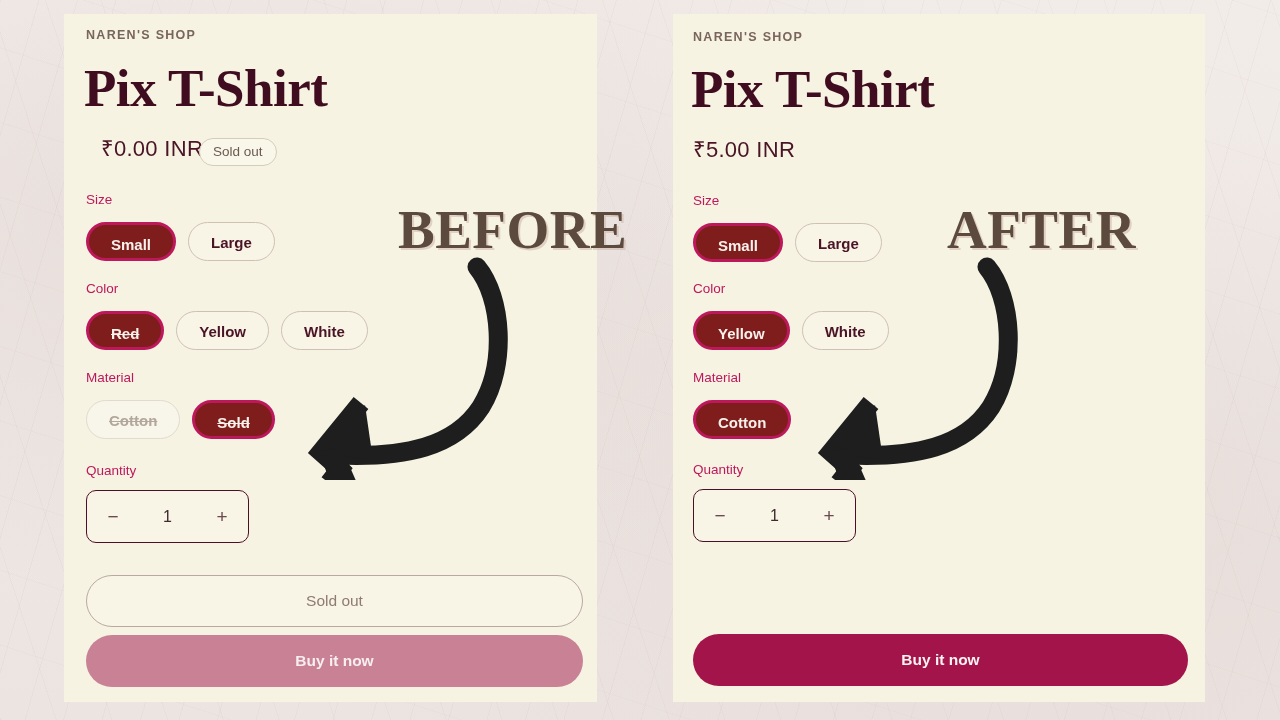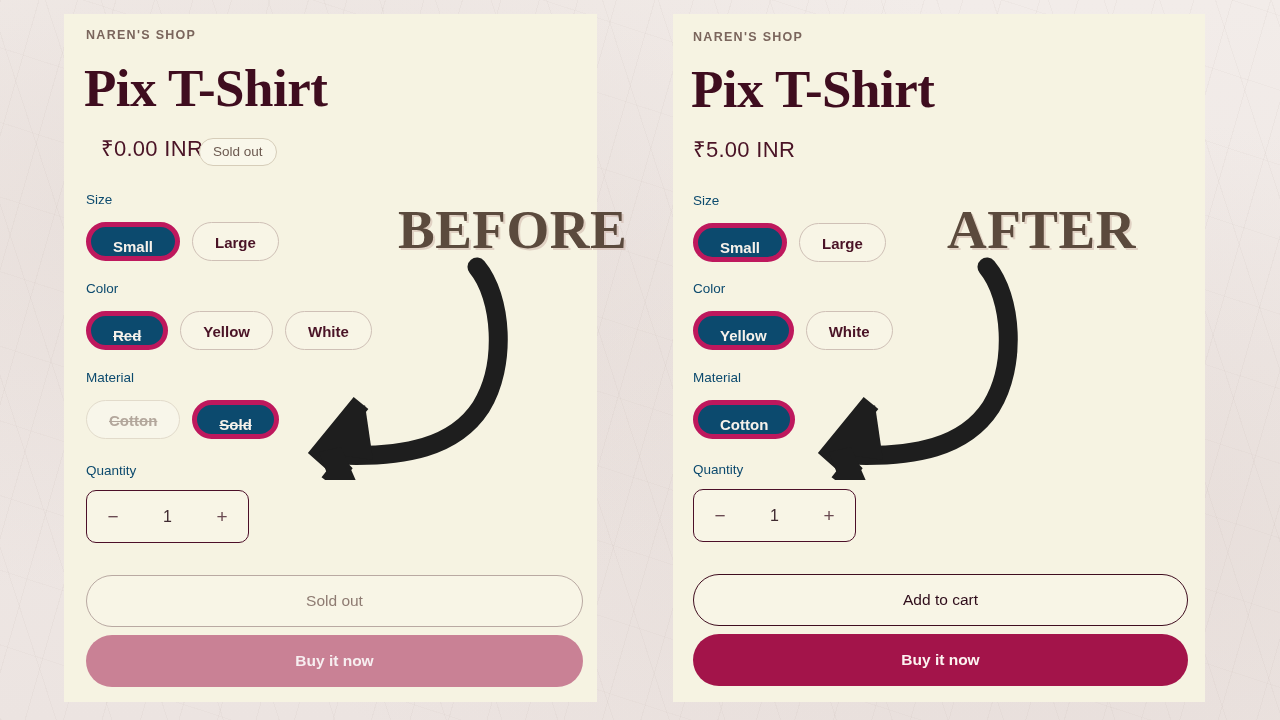--- a/index.html
+++ b/index.html
@@ -71,39 +71,39 @@
     background: #f9f7ea;
     color: #6c5a50;
     font-size: 13.5px;
     padding: 5px 13px 6px;
     white-space: nowrap;
   }
 
   .opt-label {
     position: absolute;
     font-size: 13.5px;
-    color: #0c4a6e;
+    color: #be185d;
   }
 
   .pill-row { position: absolute; display: flex; gap: 12px; }
   .pill {
     border-radius: 999px;
     font-size: 15px;
     font-weight: 700;
     padding: 0 22px;
     height: 39px;
     line-height: 39px;
     white-space: nowrap;
     box-sizing: border-box;
     text-align: center;
   }
   .pill.sel {
-    background: #0c4a6e;
+    background: #7f1d1d;
     color: #f6f1ea;
-    border: 5px solid #be185d;
+    border: 3px solid #be185d;
   }
   .pill.unsel {
     background: #f8f5e6;
     color: #4a1326;
     border: 1px solid #cfc0b6;
   }
   .pill.dis {
     background: #f8f6ea;
     color: #b3a79c;
     border: 1px solid #e2dbcb;
@@ -247,21 +247,20 @@
       <div class="pill sel">Cotton</div>
     </div>
 
     <div class="opt-label" style="left:20px; top:448px;">Quantity</div>
     <div class="qty" style="left:20px; top:475px;">
       <div class="qty-btn">−</div>
       <div class="qty-val">1</div>
       <div class="qty-btn">+</div>
     </div>
 
-    <div class="btn-wide btn-outline-act" style="left:20px; top:560px; width:495px;">Add to cart</div>
     <div class="btn-wide btn-buy-act" style="left:20px; top:620px; width:495px;">Buy it now</div>
 
   </div>
 </div>
 
 <div class="caption" style="left:398px; top:198px;">BEFORE</div>
 <div class="caption" style="left:947px; top:198px;">AFTER</div>
 
 <svg class="arrow" style="left:295px; top:255px;" width="230" height="225" viewBox="0 0 230 225">
   <path d="M182 12 C 207 42, 212 110, 186 152 C 160 192, 110 203, 42 200" fill="none" stroke="#1E1E1E" stroke-width="19" stroke-linecap="round"></path>

